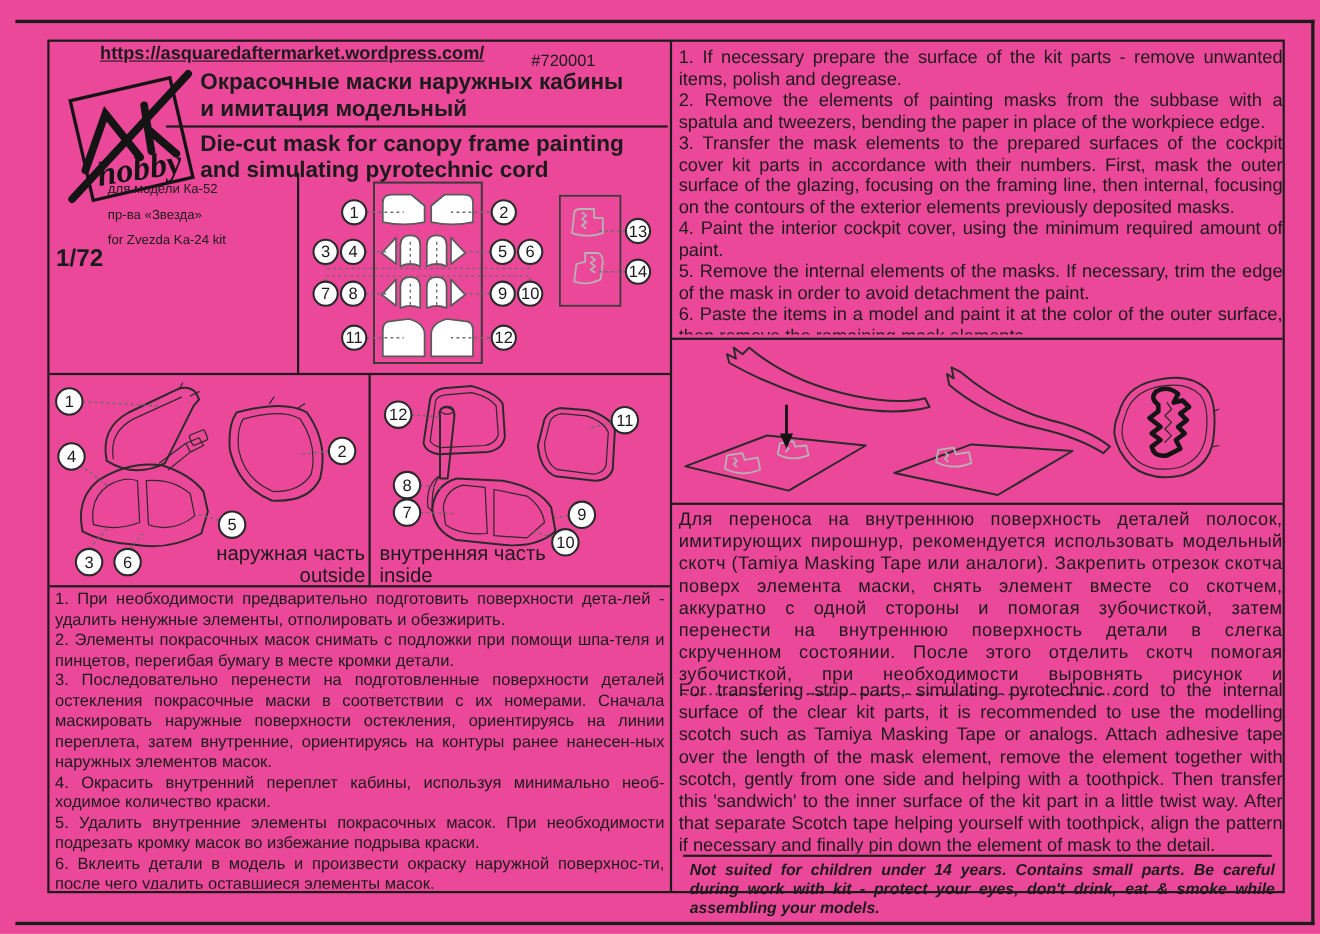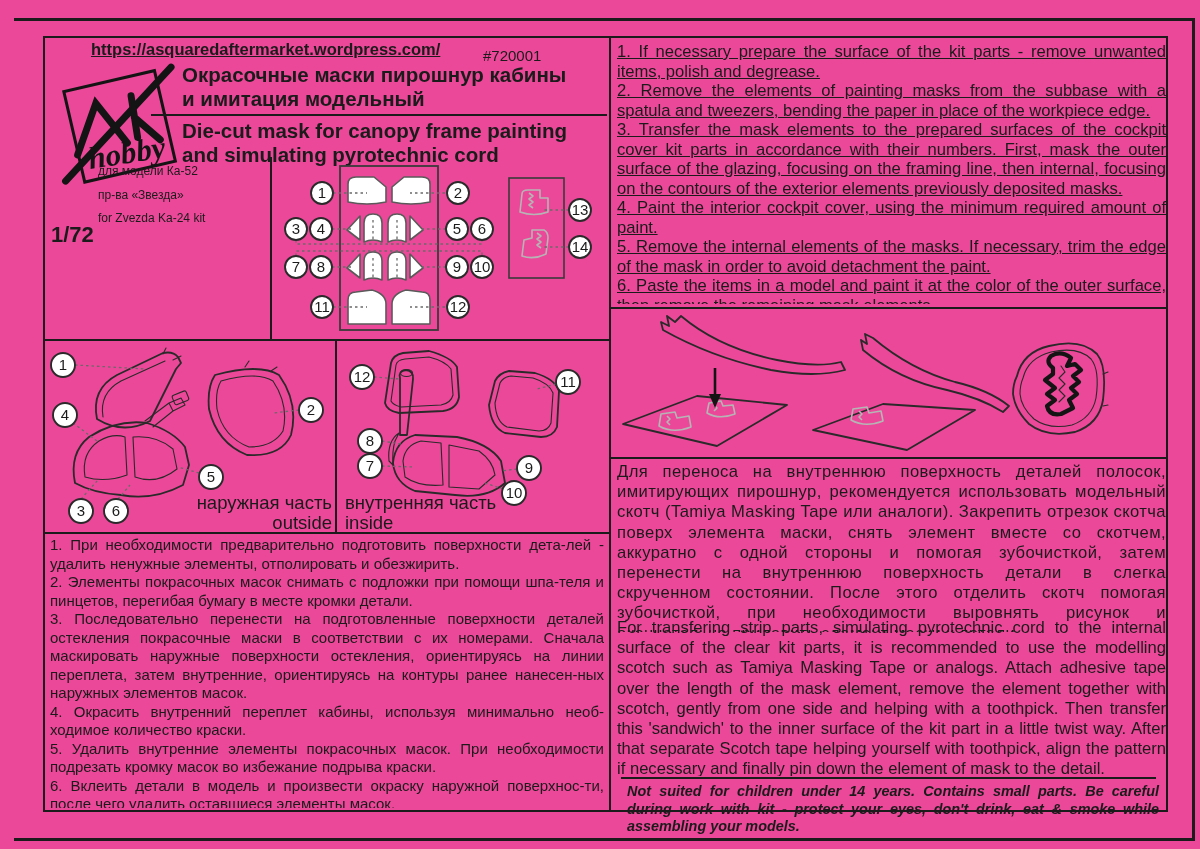--- a/index.html
+++ b/index.html
@@ -11,21 +11,21 @@
             border:2px solid #1b1b1b;box-sizing:border-box;}
   .hline{position:absolute;background:#1b1b1b;height:2px;}
   .vline{position:absolute;background:#1b1b1b;width:2px;}
   .url{font-weight:bold;font-size:16.5px;text-decoration:underline;white-space:nowrap;}
   .pcode{font-size:15px;}
   .title{font-weight:bold;font-size:20.5px;line-height:24px;white-space:nowrap;}
   .scale{font-weight:bold;font-size:22px;margin-top:44px;}
   .kitlines{font-size:12px;line-height:23.5px;white-space:nowrap;}
   .steps p{margin:0;text-align:justify;}
   .ru-steps{font-size:15px;line-height:18.5px;}
-  .en-steps{font-size:16.6px;line-height:19.5px;text-decoration:underline;}
+  .en-steps{font-size:16.6px;line-height:19.5px;}
   .para{margin:0;text-align:justify;font-size:16.6px;line-height:20.2px;}
   .ls{letter-spacing:0.4px;}
   .warning{margin:0;font-weight:bold;font-style:italic;font-size:14.4px;line-height:17.5px;text-align:justify;}
   svg .art{fill:none;stroke:#2a2a2a;stroke-width:1.8;stroke-linejoin:round;stroke-linecap:round;}
   svg .thin{stroke-width:1.1;}
   svg .m{fill:#fff;stroke:#5a5a5a;stroke-width:1.6;stroke-linejoin:round;}
   svg .lt{fill:none;stroke:#b5b5b5;stroke-width:1.6;stroke-linejoin:round;}
   svg .dash{fill:none;stroke:#6a6a6a;stroke-width:1.3;stroke-dasharray:2.5 3;}
   svg .numc{fill:#fff;stroke:#2a2a2a;stroke-width:1.9;}
   svg .numt{font-family:"Liberation Sans",sans-serif;font-size:15px;fill:#1b1b1b;text-anchor:middle;}
@@ -54,21 +54,21 @@
       </g>
       <g transform="rotate(-9 70 62)" stroke="#141414" stroke-width="7" fill="none" stroke-linecap="round">
         <path d="M8 112 L130 16"></path>
         <path d="M24 88 L50 40 L75 84"></path>
         <path d="M86 38 L86 80 M86 60 L108 86"></path>
       </g>
       <text x="34" y="104" transform="rotate(-9 70 62)" style="font-family:'Liberation Serif',serif;font-style:italic;font-weight:bold;font-size:31px;fill:#141414;">hobby</text>
     </svg>
 
     <div class="abs title" style="left:137px;top:25px;">
-      <div>Окрасочные маски пирошнур кабины</div>
+      <div>Окрасочные маски наружных кабины</div>
       <div>и имитация модельный</div>
     </div>
     <div class="hline" style="left:106px;top:76px;width:456px;"></div>
     <div class="abs title" style="left:137px;top:81px;">
       <div>Die-cut mask for canopy frame painting</div>
       <div>and simulating pyrotechnic cord</div>
     </div>
 
     <div class="abs scale" style="left:6px;top:140px;">1/72</div>
     <div class="abs kitlines" style="left:53px;top:122px;">

